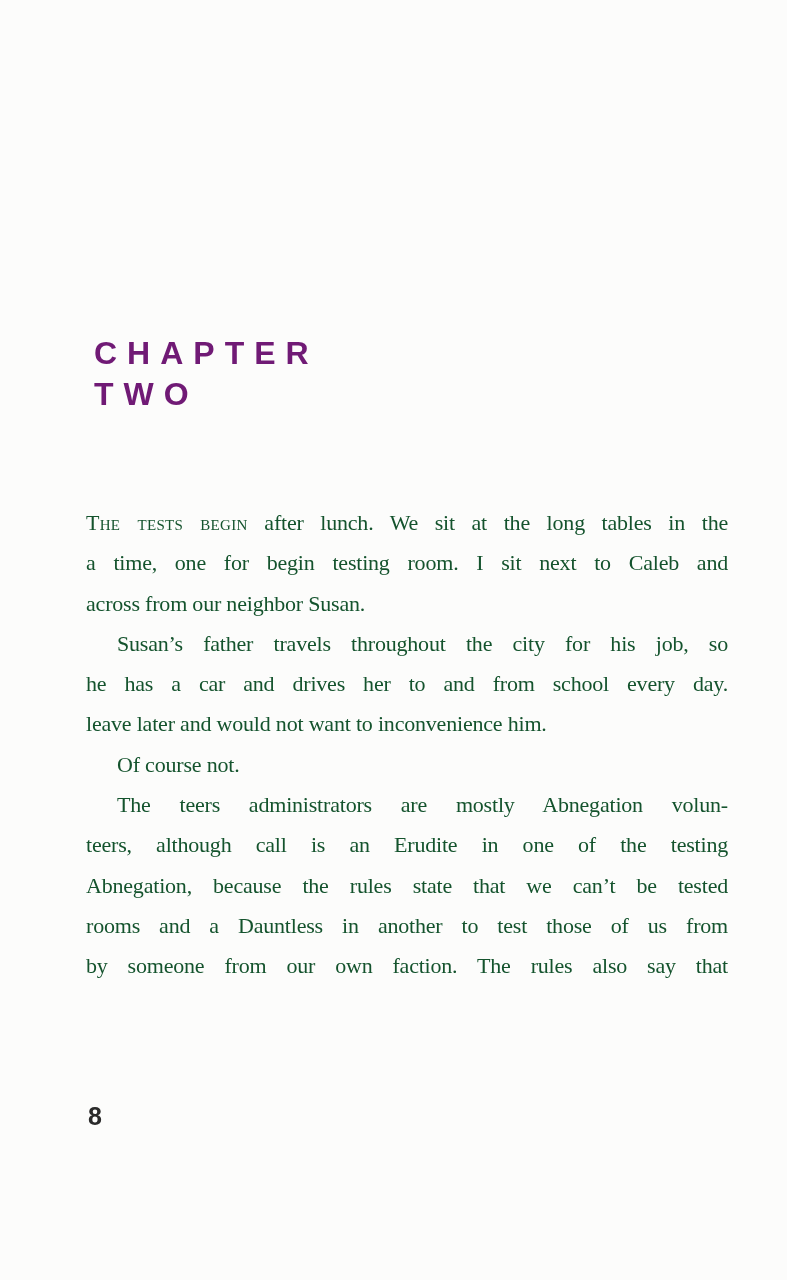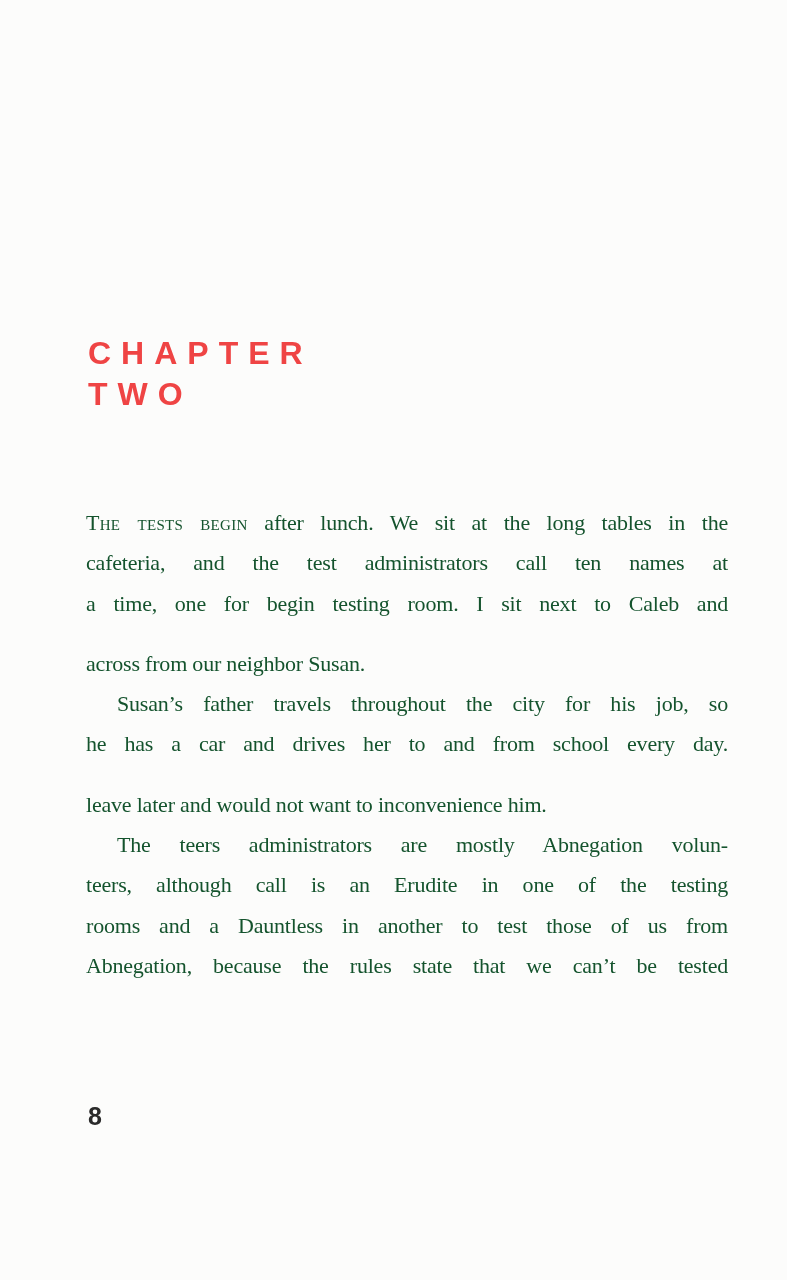--- a/index.html
+++ b/index.html
@@ -12,47 +12,46 @@
     width: 787px;
     height: 1280px;
     margin: 0 auto;
     background: #fcfcfb;
     overflow: hidden;
     color: #232323;
     font-family: "Liberation Serif", serif;
   }
   .chapter-heading {
     position: absolute;
-    left: 88px;
+    left: 94px;
     top: 333px;
     font-family: "Liberation Sans", sans-serif;
     font-weight: 700;
     font-size: 32px;
     line-height: 41px;
     letter-spacing: 10px;
-    color: #ef4444;
+    color: #701a75;
   }
   .body-text {
     position: absolute;
     left: 86px;
     top: 503px;
     width: 642px;
     font-size: 22px;
     line-height: 40.3px;
     letter-spacing: -0.2px;
     color: #14532d;
   }
   .line {
     text-align: justify;
     text-align-last: justify;
     text-justify: inter-word;
   }
   .line.para-end {
     text-align-last: left;
-    margin-top: 20px;
   }
   .line.indent {
     padding-left: 31px;
   }
   .sc {
     font-variant: small-caps;
     letter-spacing: 0.3px;
   }
   .page-number {
     position: absolute;
@@ -71,31 +70,32 @@
 <div class="page">
 
   <div class="chapter-heading">
     <div>CHAPTER</div>
     <div>TWO</div>
   </div>
 
   <div class="body-text">
 
     <div class="line"><span class="sc">The tests begin</span><span> after lunch. We sit at the long tables in the</span></div>
-    <div class="line">cafeteria, and the test administrators call ten names at</div>
     <div class="line">a time, one for begin testing room. I sit next to Caleb and</div>
     <div class="line para-end">across from our neighbor Susan.</div>
 
     <div class="line indent">Susan’s father travels throughout the city for his job, so</div>
     <div class="line">he has a car and drives her to and from school every day.</div>
     <div class="line para-end">leave later and would not want to inconvenience him.</div>
 
+    <div class="line para-end indent">Of course not.</div>
 
     <div class="line indent">The teers administrators are mostly Abnegation volun-</div>
     <div class="line">teers, although call is an Erudite in one of the testing</div>
+    <div class="line">Abnegation, because the rules state that we can’t be tested</div>
     <div class="line">rooms and a Dauntless in another to test those of us from</div>
-    <div class="line">Abnegation, because the rules state that we can’t be tested</div>
+    <div class="line">by someone from our own faction. The rules also say that</div>
 
   </div>
 
   <div class="page-number">8</div>
 
 </div>
 
 </body></html>

